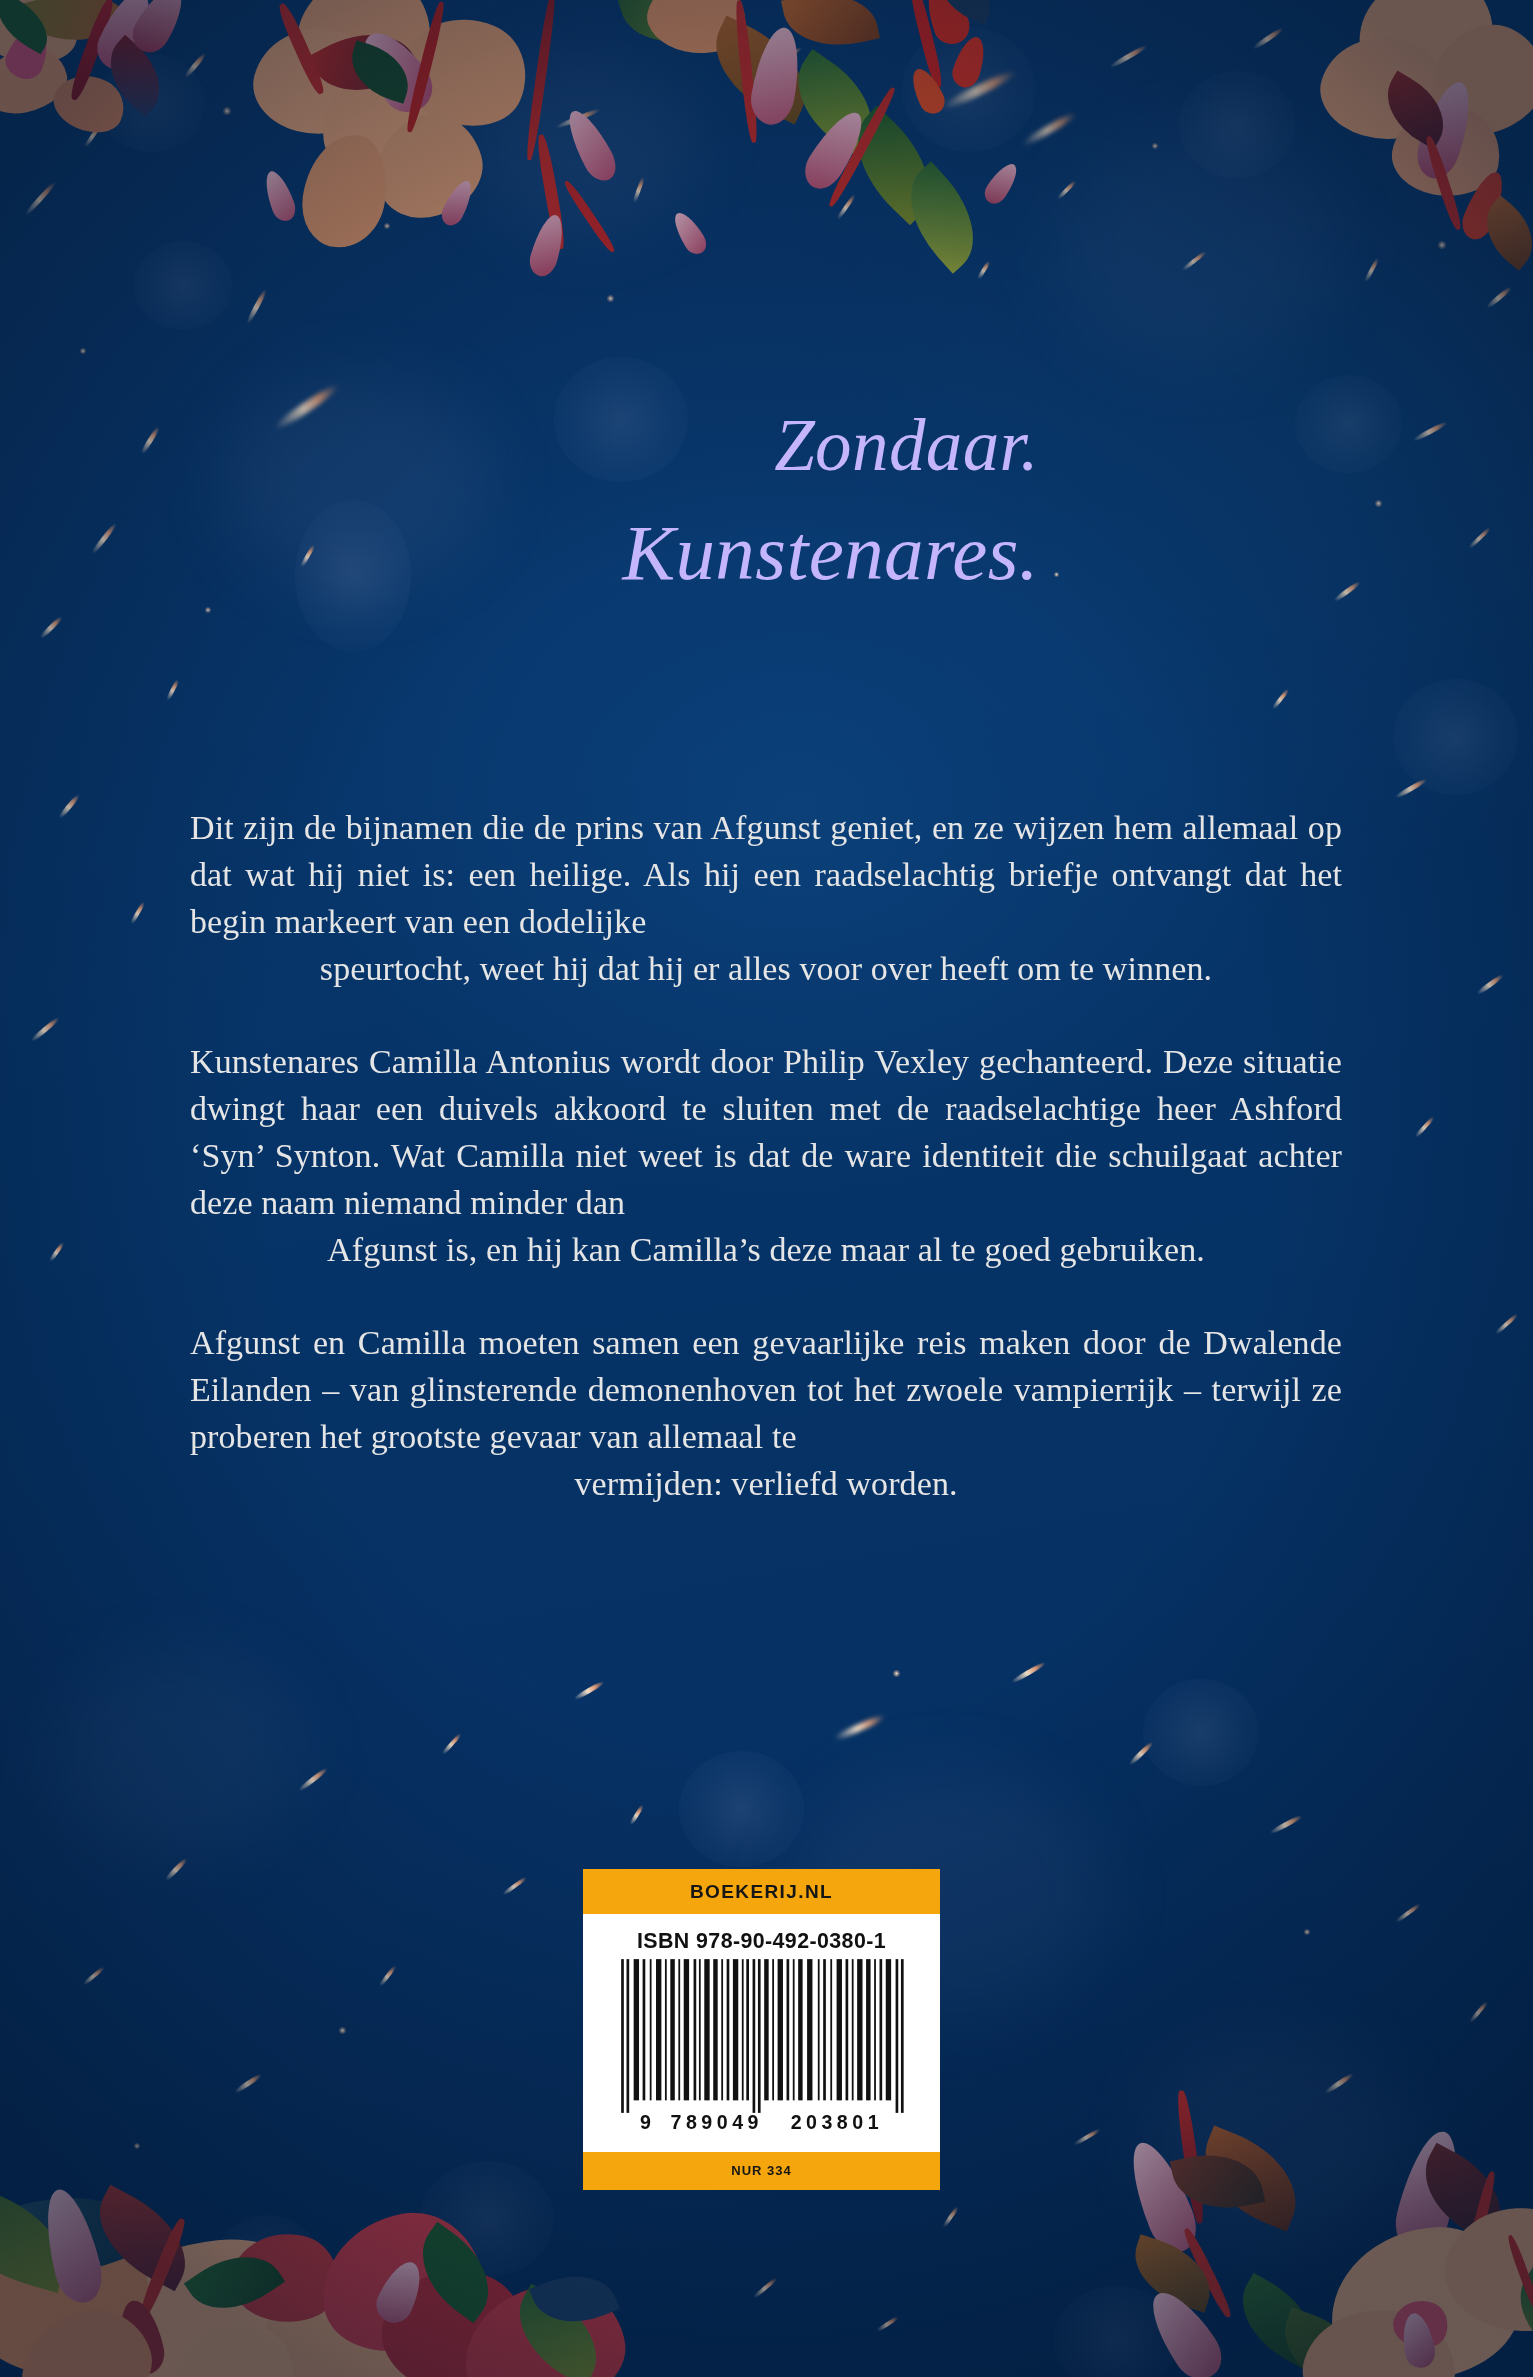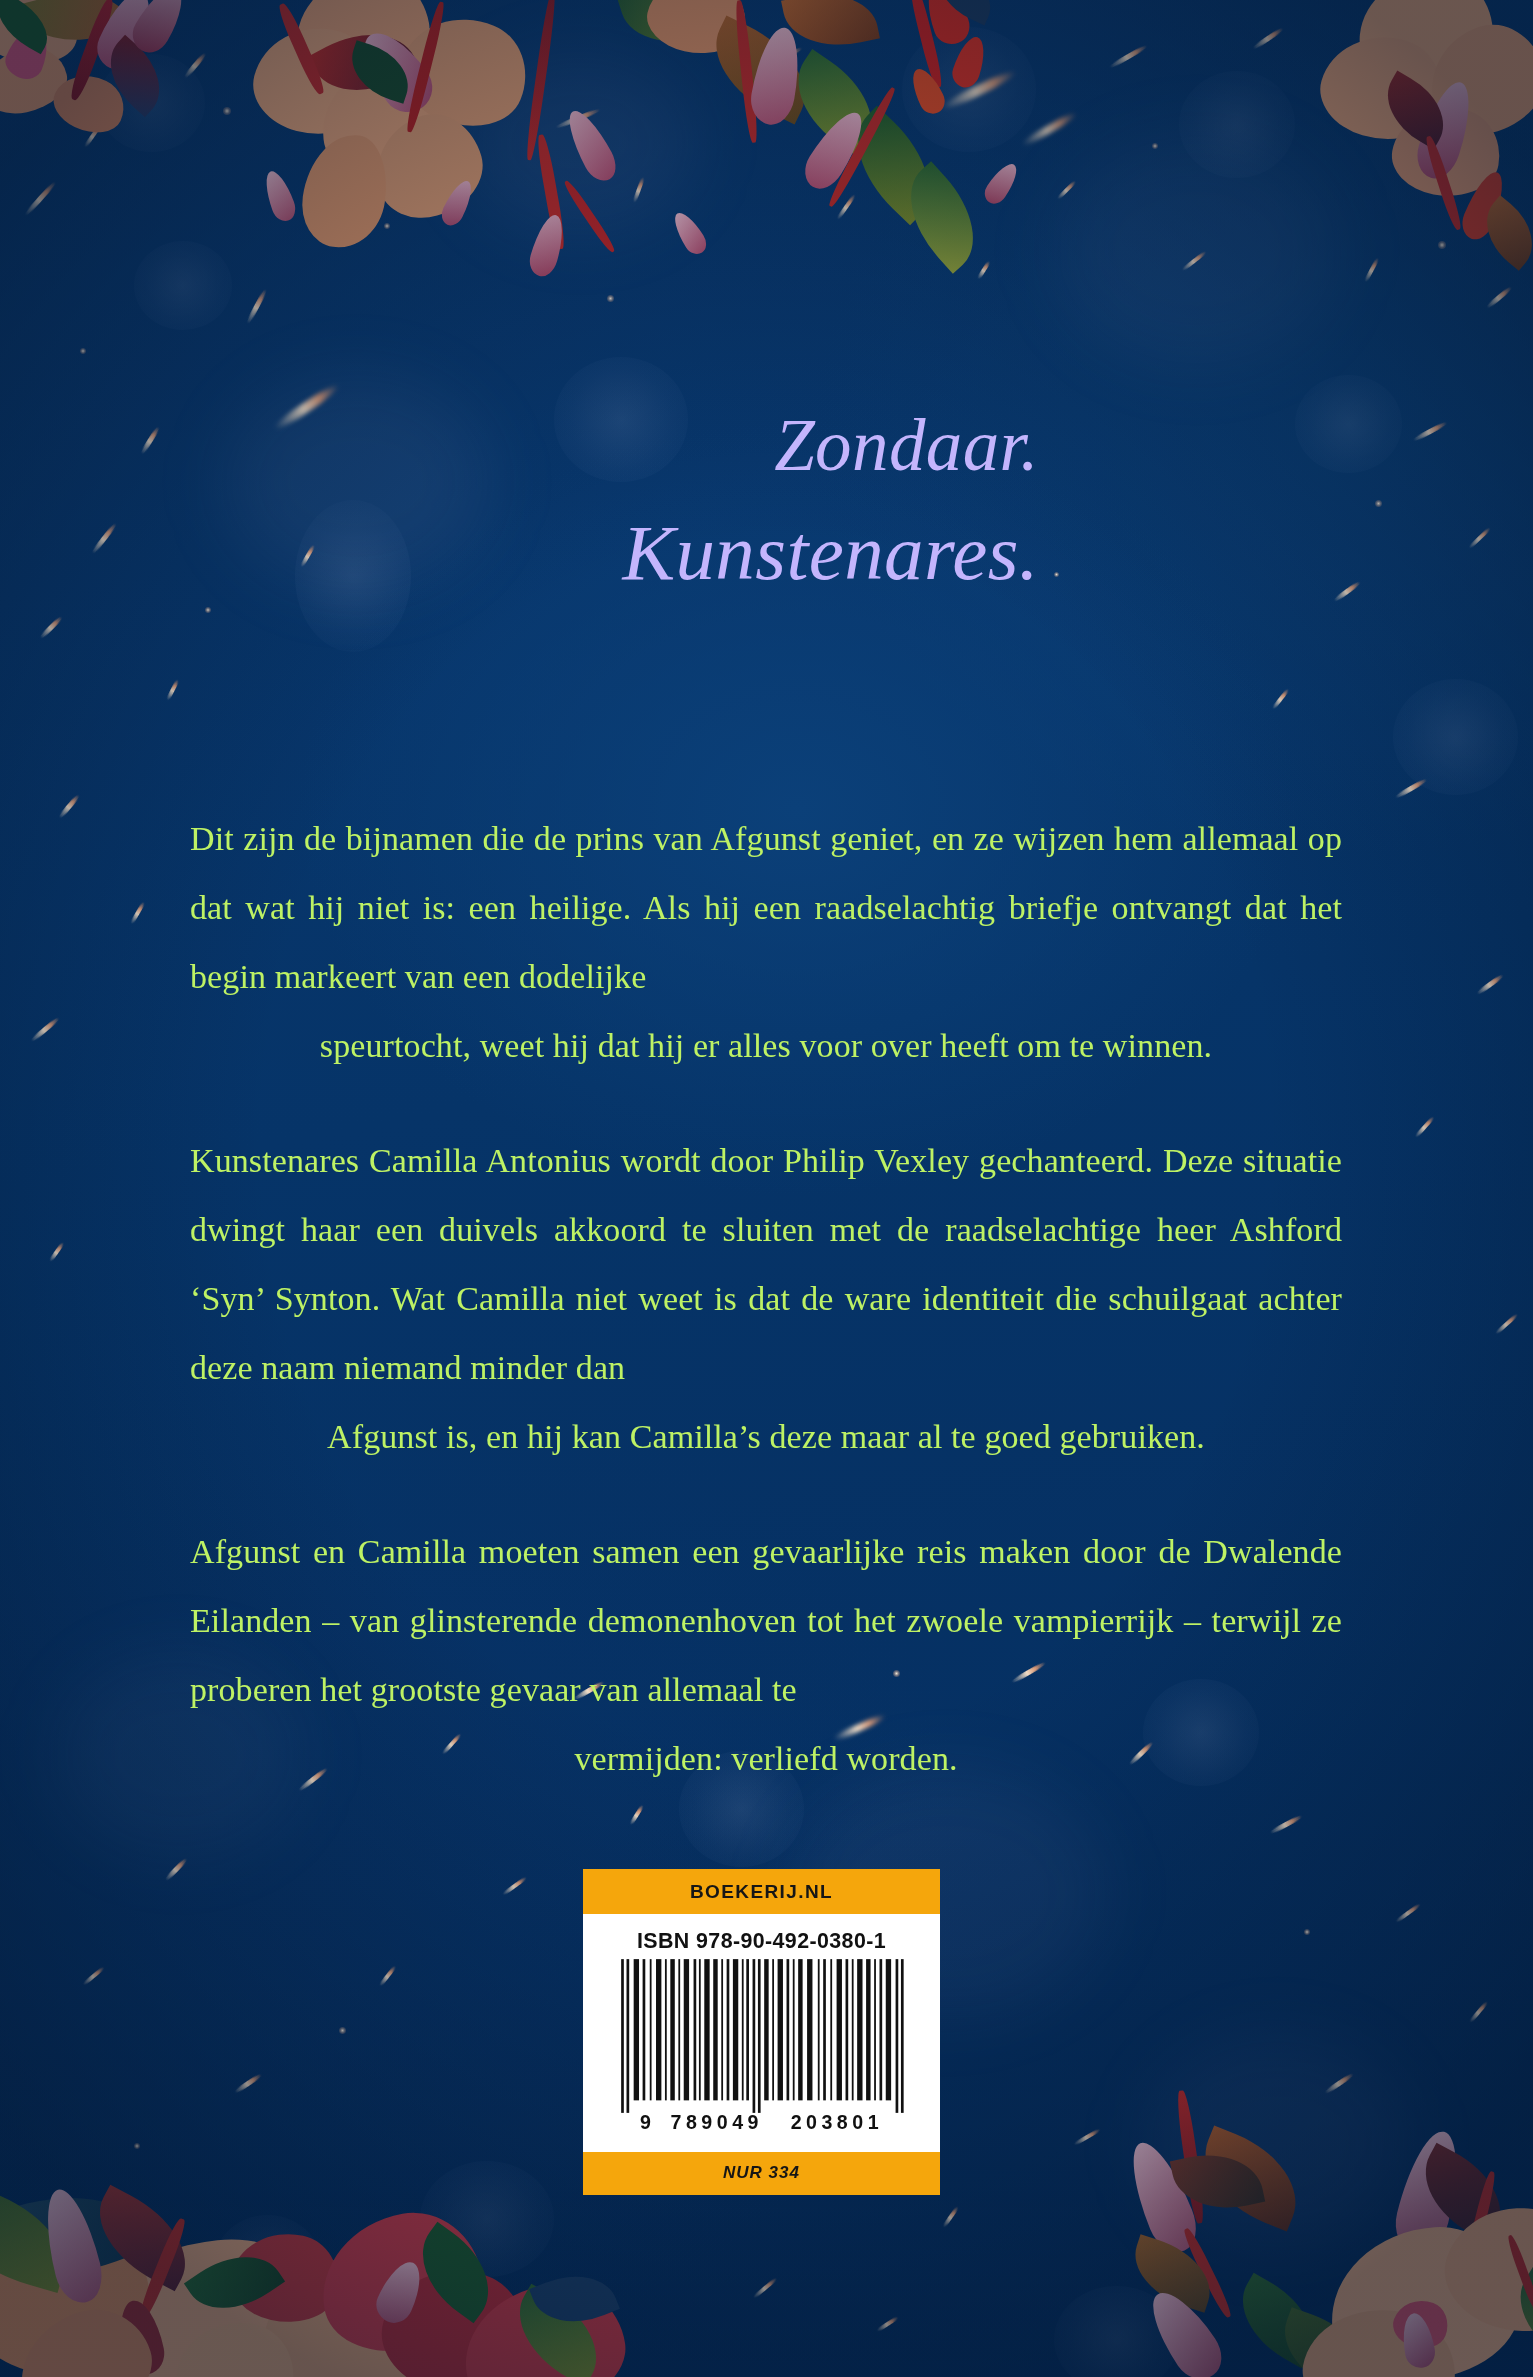--- a/index.html
+++ b/index.html
@@ -92,23 +92,23 @@
   
   .blurb {
     position: absolute;
     left: 190px;
     top: 804px;
     width: 1152px;
     z-index: 20;
   }
   .blurb p {
     margin: 0 0 46px 0;
-    color: #bef264;
+    color: #e5e5e5;
     font-size: 34px;
-    line-height: 69px;
+    line-height: 47px;
     text-align: justify;
     font-family: "Liberation Serif", "DejaVu Serif", serif;
     letter-spacing: 0.1px;
   }
   .blurb p:last-child { margin-bottom: 0; }
   .blurb p .lastline {
     display: block;
     text-align: center;
   }
 
@@ -127,24 +127,23 @@
     text-align: center;
     font-family: "Liberation Sans", "DejaVu Sans", sans-serif;
     font-weight: bold;
     letter-spacing: 1.4px;
   }
   .bc-top {
     font-size: 19px;
     padding: 11.6px 0 11.6px 0;
   }
   .bc-bottom {
-    font-size: 17px;
+    font-size: 13px;
     padding: 11.6px 0 11.6px 0;
     letter-spacing: 1px;
-    font-style: italic;
   }
   .bc-white {
     background: #ffffff;
     padding: 15px 0 9px 0;
   }
   .bc-isbn {
     text-align: center;
     color: #111111;
     font-family: "Liberation Sans", "DejaVu Sans", sans-serif;
     font-weight: bold;

